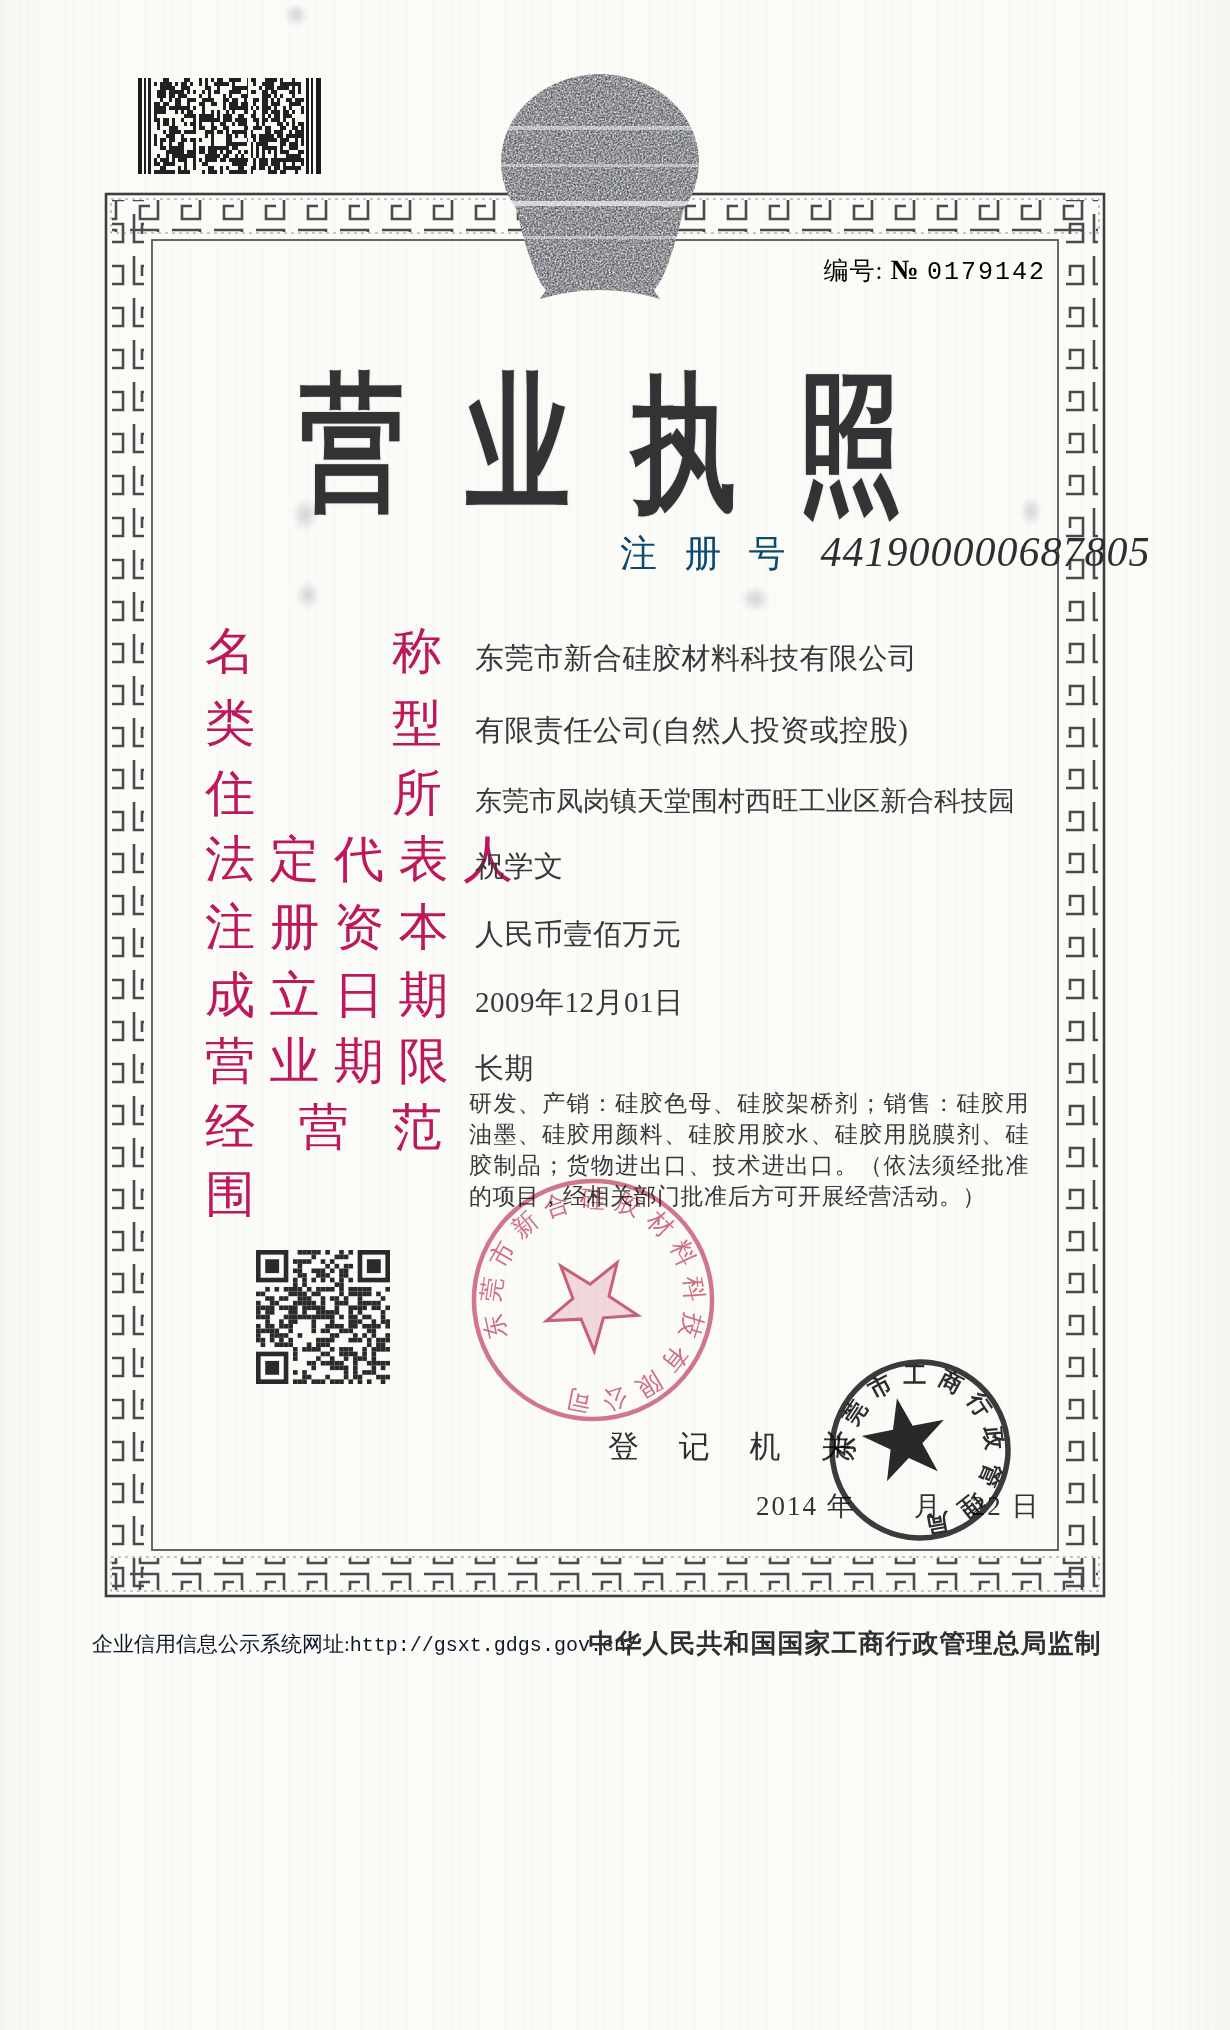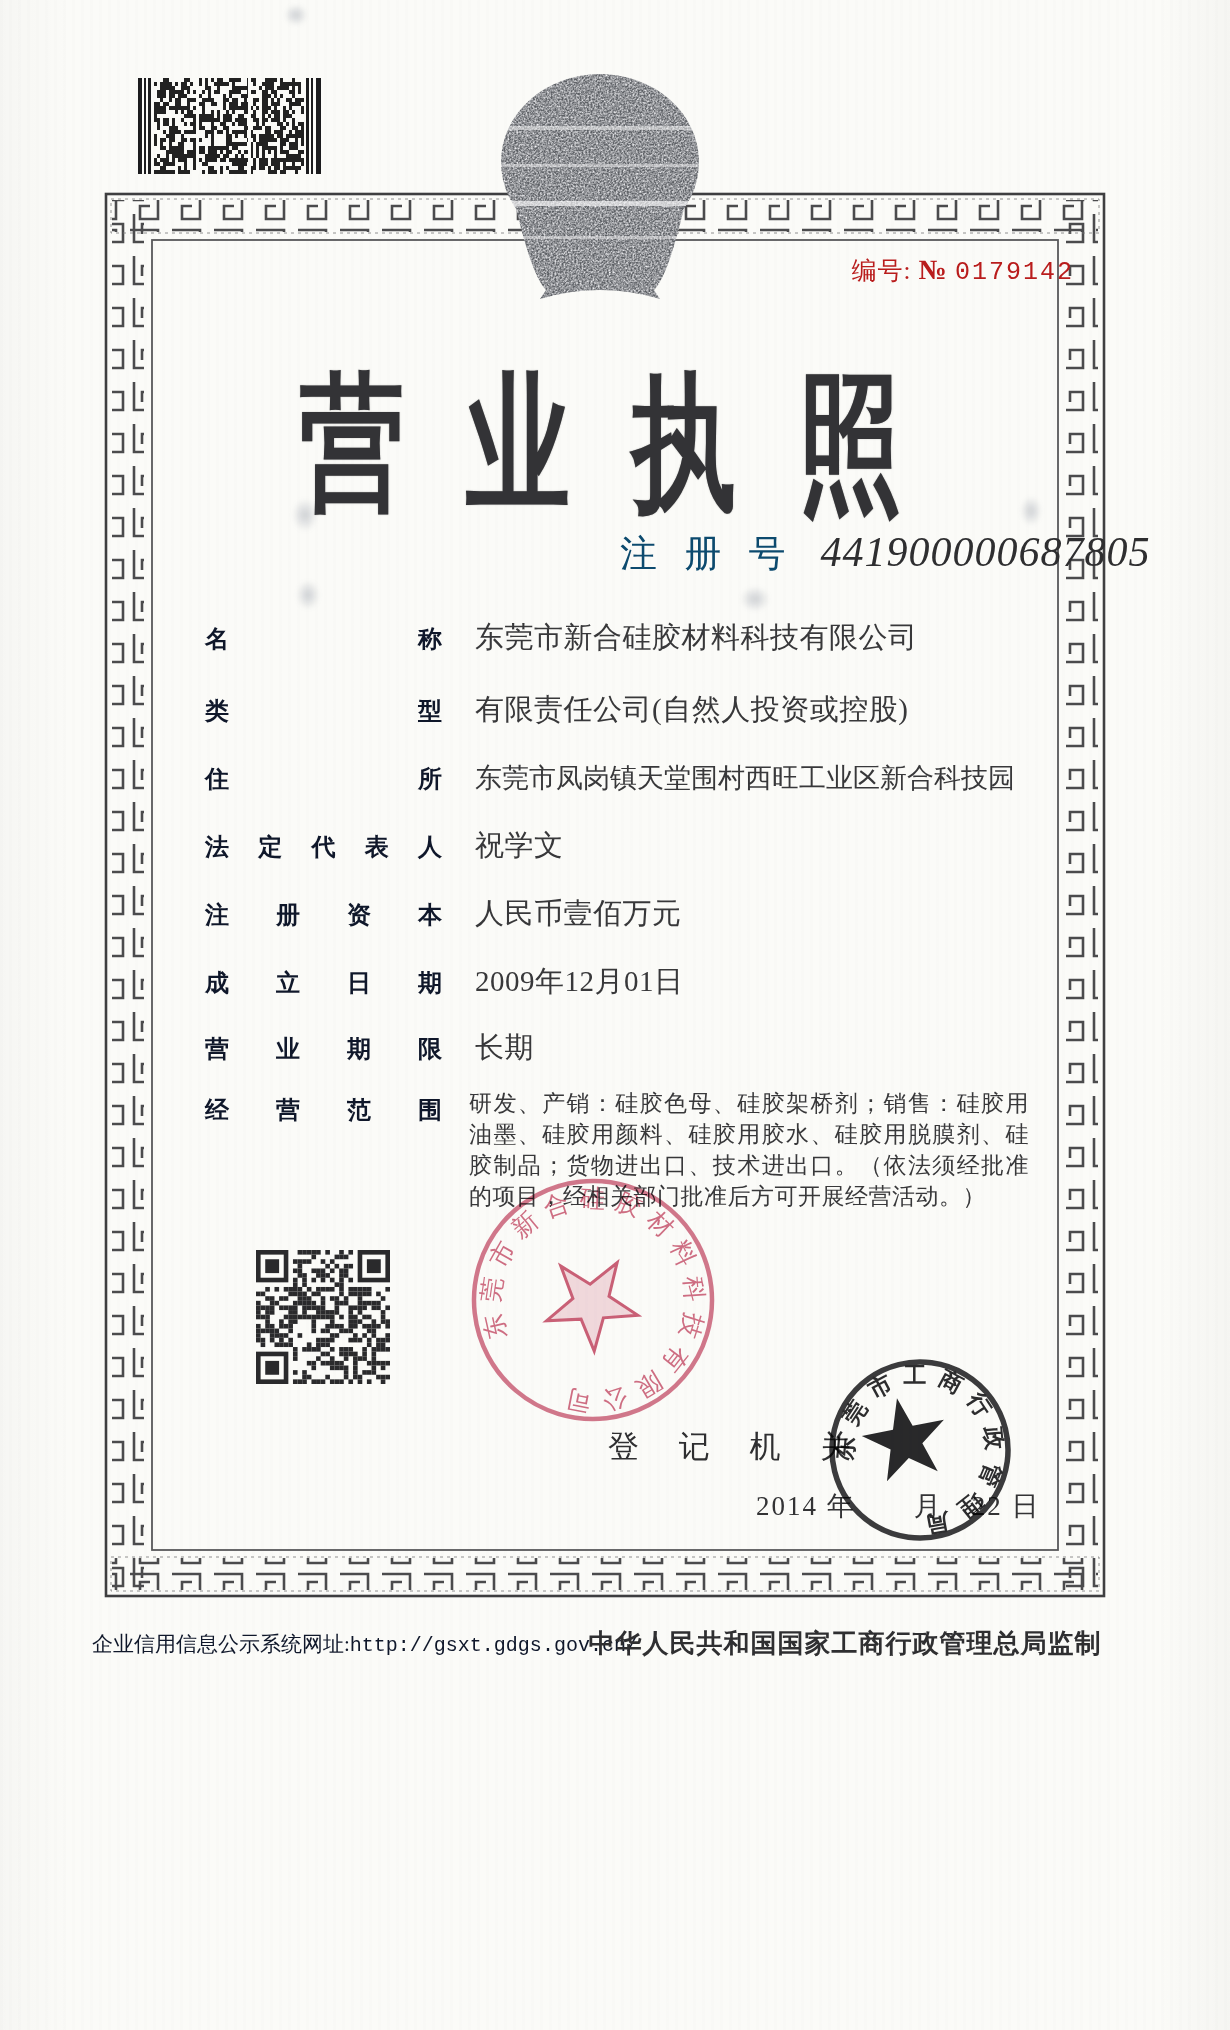--- a/index.html
+++ b/index.html
@@ -10,41 +10,41 @@
       repeating-linear-gradient(90deg, rgba(0,0,0,0.008) 0 3px, rgba(0,0,0,0) 3px 9px),
       #fbfbf8;
     font-family:"Liberation Serif","DejaVu Serif",serif;
     color:#2c2c2e;
   }
   .abs{position:absolute;}
   
   #barcode{left:138px;top:76px;width:188px;height:102px;}
   #emblem{left:486px;top:68px;width:232px;height:240px;}
   
-  .serial{left:844px;top:254px;width:230px;text-align:right;font-size:25px;color:#b91c1c;letter-spacing:1px;white-space:nowrap;}
+  .serial{left:816px;top:254px;width:230px;text-align:right;font-size:25px;color:#000000;letter-spacing:1px;white-space:nowrap;}
   .serial .nosym{font-weight:bold;font-size:28px;font-family:"Liberation Serif",serif;}
   .serial .num{font-family:"Liberation Mono","DejaVu Sans Mono",monospace;font-size:25px;letter-spacing:2px;}
   
   .title{
     left:300px;top:346px;width:660px;
     font-family:"Liberation Sans","DejaVu Sans",sans-serif;
     font-weight:700;font-size:104px;letter-spacing:62px;white-space:nowrap;
     color:#333336;transform:scaleY(1.42);transform-origin:left top;
     text-shadow:0 0 1px rgba(60,60,60,.55);
   }
   
   .regline{left:620px;top:528px;white-space:nowrap;}
   .reglabel{font-size:37px;letter-spacing:9px;color:#0c4a6e;}
   .regno{font-size:42px;letter-spacing:1px;color:#2e2e30;margin-left:22px;font-style:italic;}
   
   .row{left:205px;white-space:nowrap;}
   .flabel{
-    display:inline-block;width:238px;font-size:24px;color:#0f172a;
+    display:inline-block;width:238px;font-size:50px;color:#be185d;
     text-align:justify;text-align-last:justify;-moz-text-align-last:justify;
-    letter-spacing:1px;vertical-align:baseline;font-weight:700;
+    letter-spacing:1px;vertical-align:baseline;font-weight:400;
   }
   .fvalue{font-size:29px;color:#38383a;margin-left:32px;letter-spacing:0.5px;}
   .fvalue.small{font-size:27px;letter-spacing:0;}
   .row.scope{white-space:normal;}
   .row.scope .flabel{vertical-align:top;padding-top:6px;}
   .row.scope .fvalue{display:inline-block;width:560px;font-size:23px;line-height:31px;letter-spacing:0.5px;vertical-align:top;white-space:normal;text-align:justify;margin-left:26px;}
   
   #qr{left:256px;top:1250px;width:134px;height:134px;}
   
   .registrar{left:608px;top:1426px;font-size:31px;letter-spacing:16px;color:#2f2f31;font-weight:500;white-space:nowrap;}

